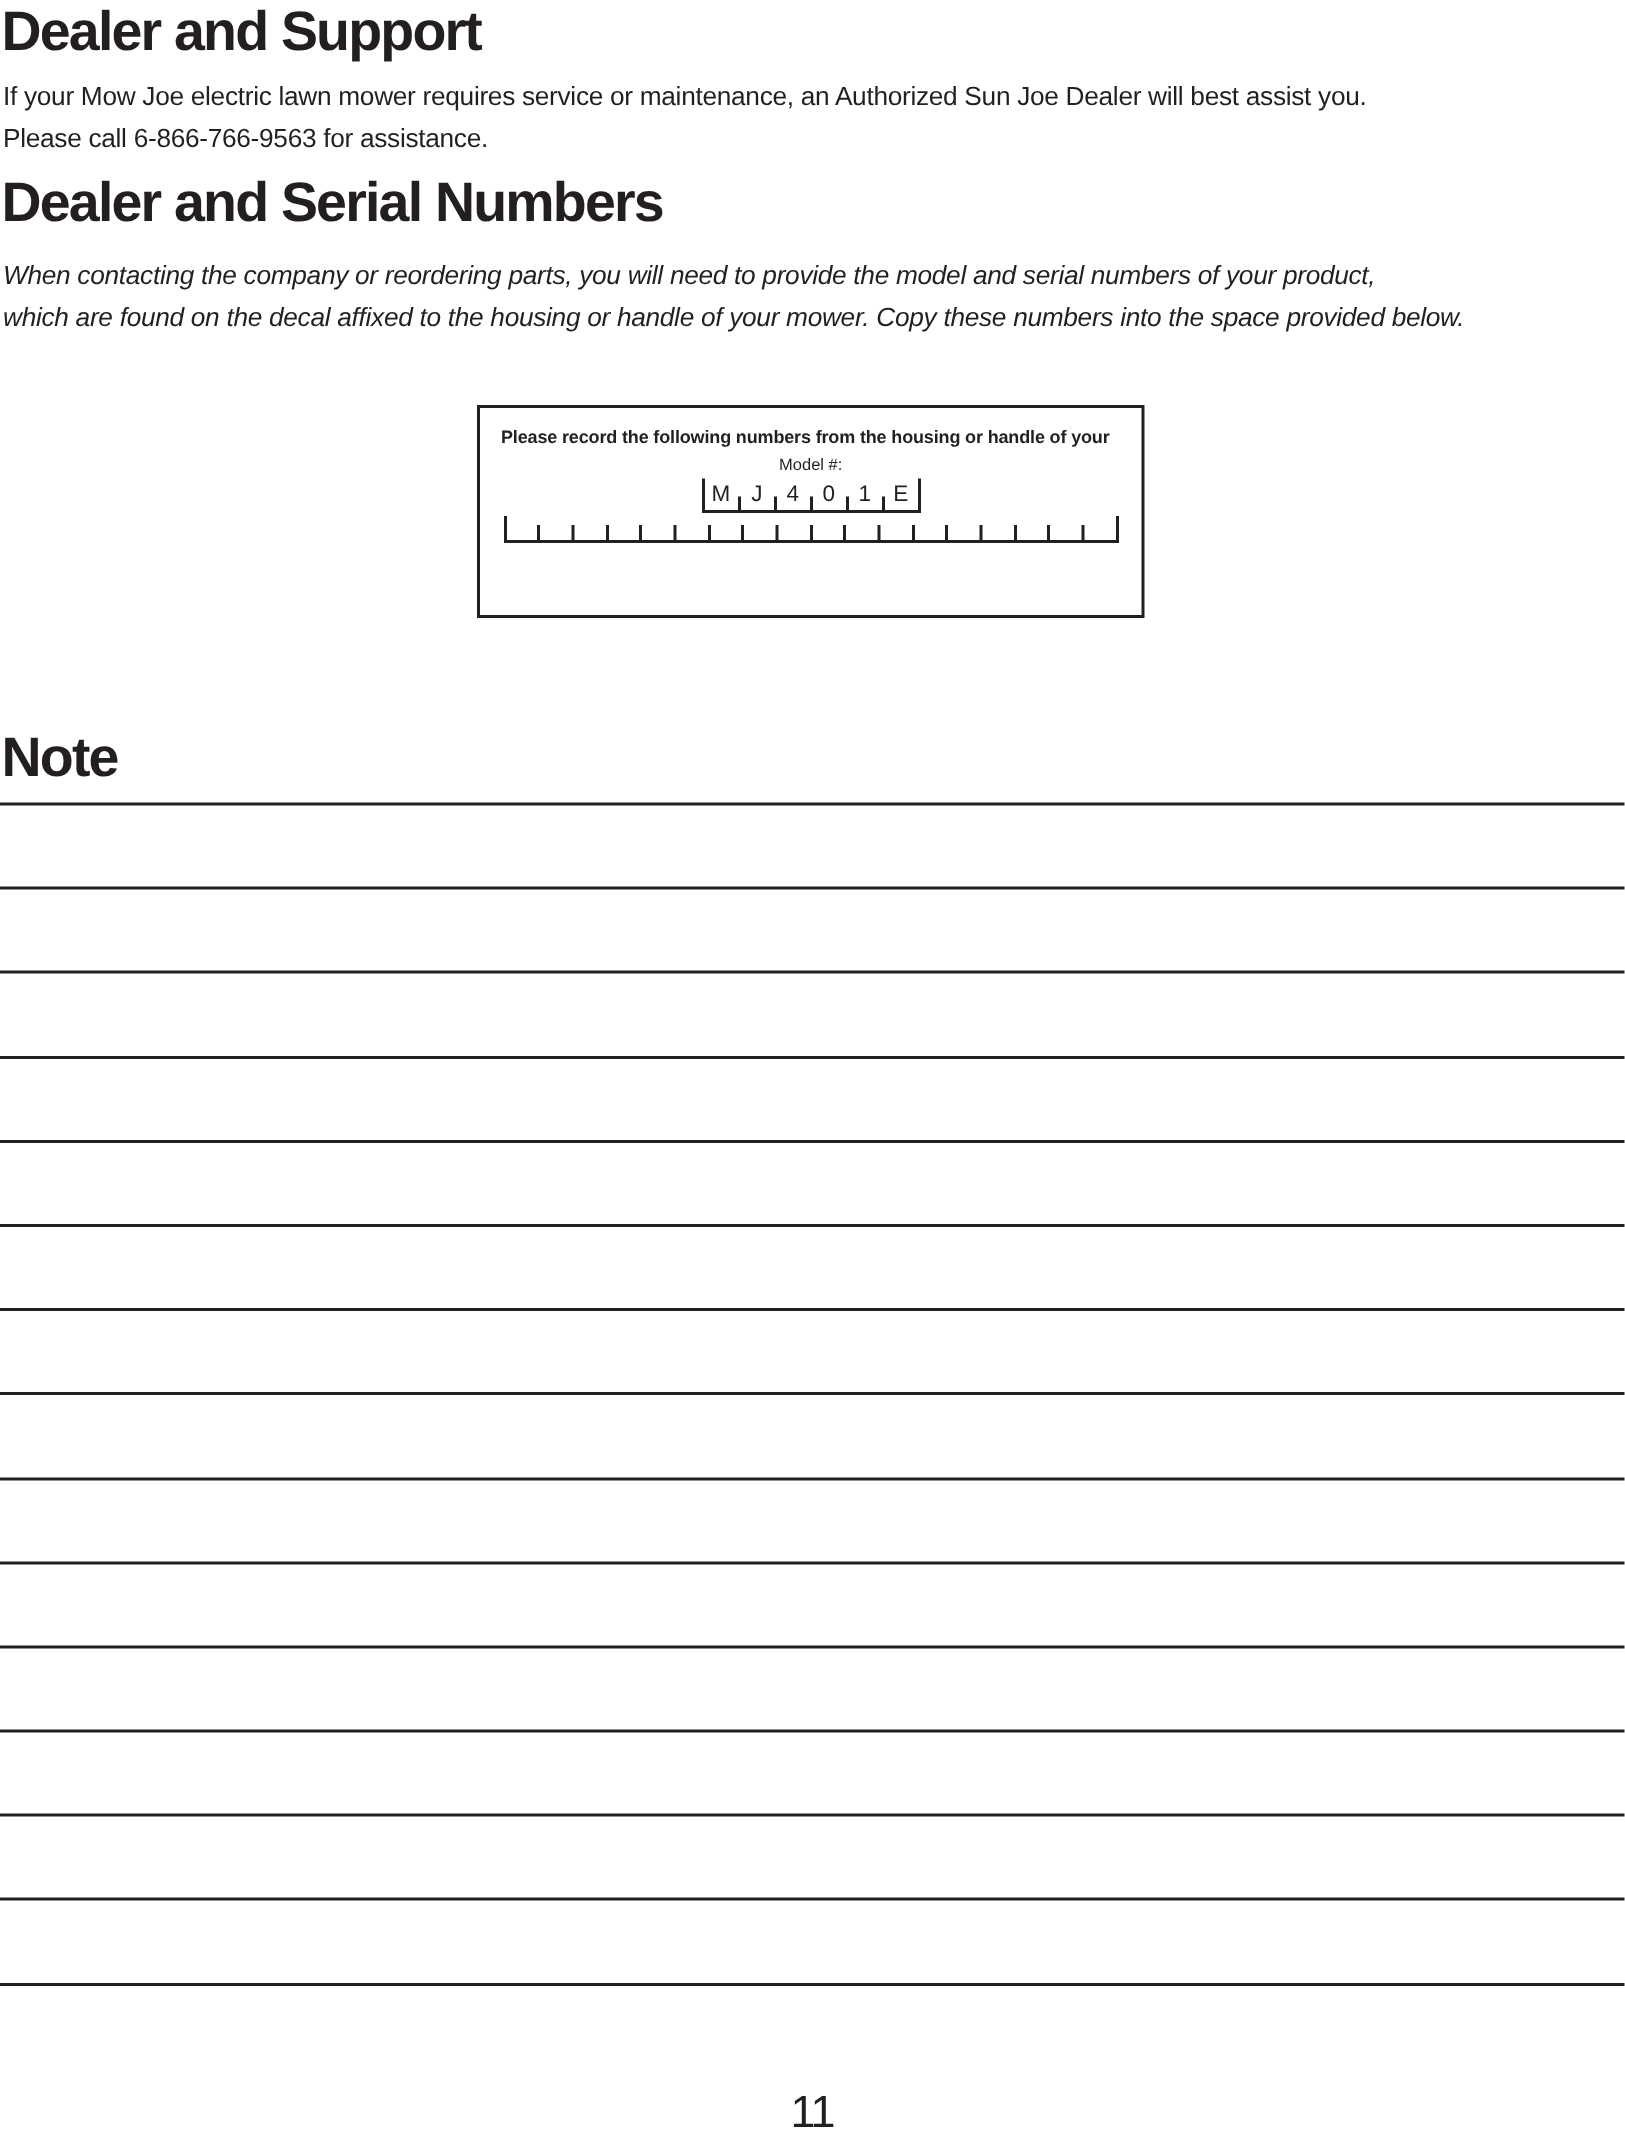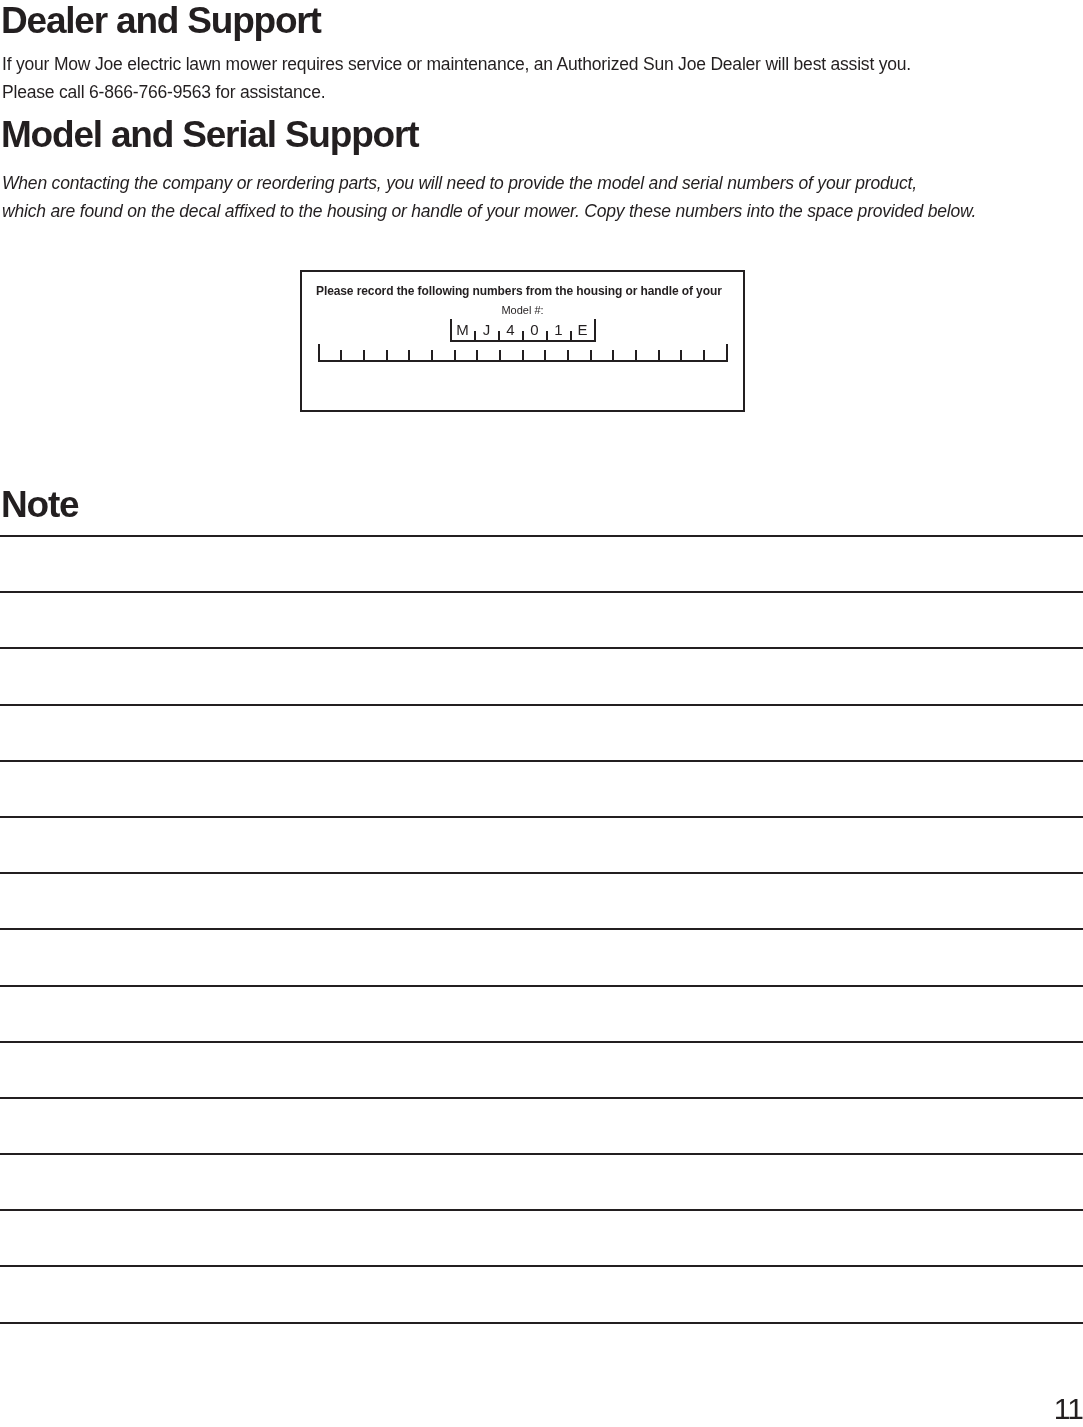--- a/index.html
+++ b/index.html
@@ -20,21 +20,21 @@
   #title-model   { top: 114px; }
   #title-note    { top: 484px; }
   .body-text {
     position: absolute; left: 2px;
     font-size: 17.5px; line-height: 28px; letter-spacing: -0.2px;
     white-space: nowrap;
   }
   #para-service { top: 50px; }
   #para-model   { top: 169px; font-style: italic; }
   .record-box {
-    position: absolute; left: 300px; top: 270px;
+    position: absolute; left: 318px; top: 270px;
     width: 445px; height: 142px;
     border: 2px solid #231f20;
     padding: 10px 14px 0 14px;
   }
   .record-instructions {
     font-size: 12px; font-weight: bold; line-height: 19px;
     letter-spacing: -0.1px; white-space: nowrap;
   }
   .field-label {
     text-align: center; font-size: 11px; line-height: 15px;
@@ -54,34 +54,34 @@
   .model-strip .tick { width: 2px; height: 9px; background: #231f20; flex: 0 0 2px; }
   .serial-strip {
     width: 410px; height: 18px; margin: 2px auto 0 auto;
   }
   .serial-strip .cell { flex: 1; height: 1px; }
   .serial-strip .tick { width: 2px; height: 10px; background: #231f20; flex: 0 0 2px; }
   .note-lines { position: absolute; left: 0; top: 535px; width: 1083px; }
   .note-line  { height: 56.2px; border-top: 2px solid #231f20; }
   .page-number {
     position: absolute; top: 1392px; left: 0; width: 1083px;
-    text-align: right; font-size: 30px; letter-spacing: -1px;
+    text-align: center; font-size: 30px; letter-spacing: -1px;
   }
 </style>
 </head>
 <body>
 
 <h1 class="h1" id="title-service">Dealer and Support</h1>
 
 <div class="body-text" id="para-service">
     <div>If your Mow Joe electric lawn mower requires service or maintenance, an Authorized Sun Joe Dealer will best assist you.</div>
     <div>Please call 6-866-766-9563 for assistance.</div>
   </div>
 
-<h1 class="h1" id="title-model">Model and Serial Support</h1>
+<h1 class="h1" id="title-model">Dealer and Serial Numbers</h1>
 
 <div class="body-text" id="para-model">
     <div>When contacting the company or reordering parts, you will need to provide the model and serial numbers of your product,</div>
     <div>which are found on the decal affixed to the housing or handle of your mower. Copy these numbers into the space provided below.</div>
   </div>
 
 <div class="record-box">
   <div class="record-instructions">
       <div>Please record the following numbers from the housing or handle of your</div>
     </div>

